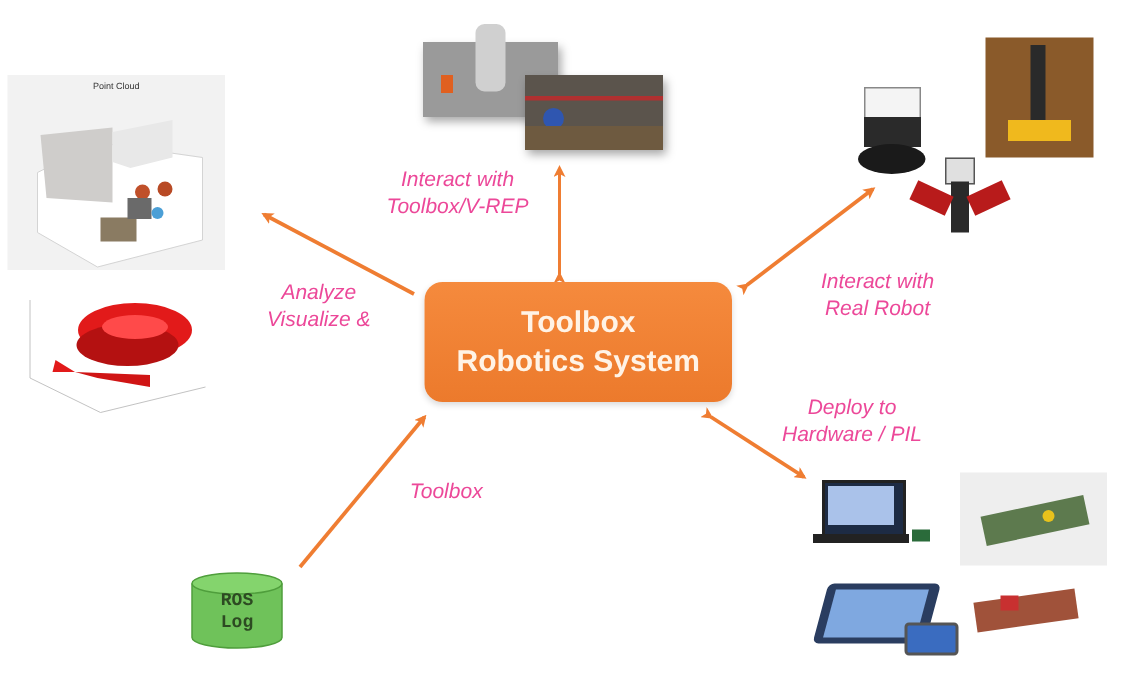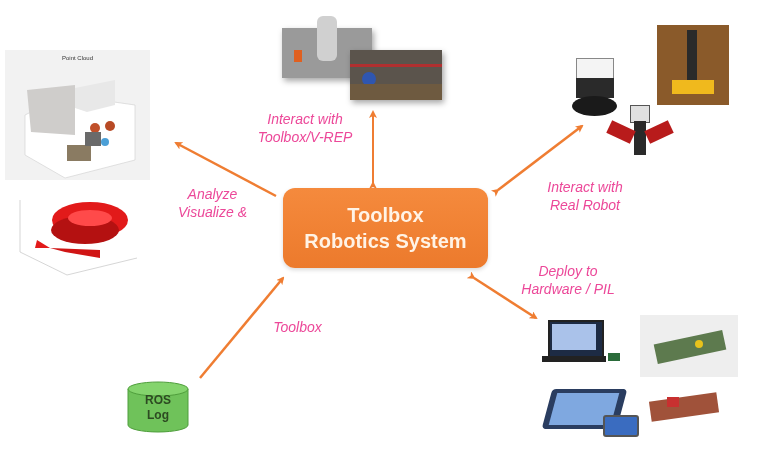--- a/index.html
+++ b/index.html
@@ -12,21 +12,21 @@
     background: linear-gradient(#f58a3d, #ec7a2c);
     border-radius: 12px; box-shadow: 0 2px 4px rgba(0,0,0,0.15);
     display: flex; flex-direction: column; align-items: center; justify-content: center;
     color: #fff3e6; font-weight: bold; font-size: 20px; line-height: 26px; text-align: center;
   }
   .label {
     position: absolute; color: #ec4899; font-style: italic; font-size: 14px;
     line-height: 18px; text-align: center;
   }
   .panel { position: absolute; background: #f2f2f2; }
-  .ros-log { position: absolute; left: 127px; top: 381px; width: 62px; height: 52px; }
+  .ros-log { position: absolute; left: 127px; top: 381px; width: 62px; height: 52px; font-family: Liberation Mono, monospace; }
   .ros-text {
     position: absolute; left: 0; top: 12px; width: 62px; text-align: center;
     font-size: 12px; font-weight: bold; color: #2d4a22; line-height: 15px;
   }
 </style>
 </head>
 <body>
 
 <svg id="arrows" width="763" height="457">
   <defs>

